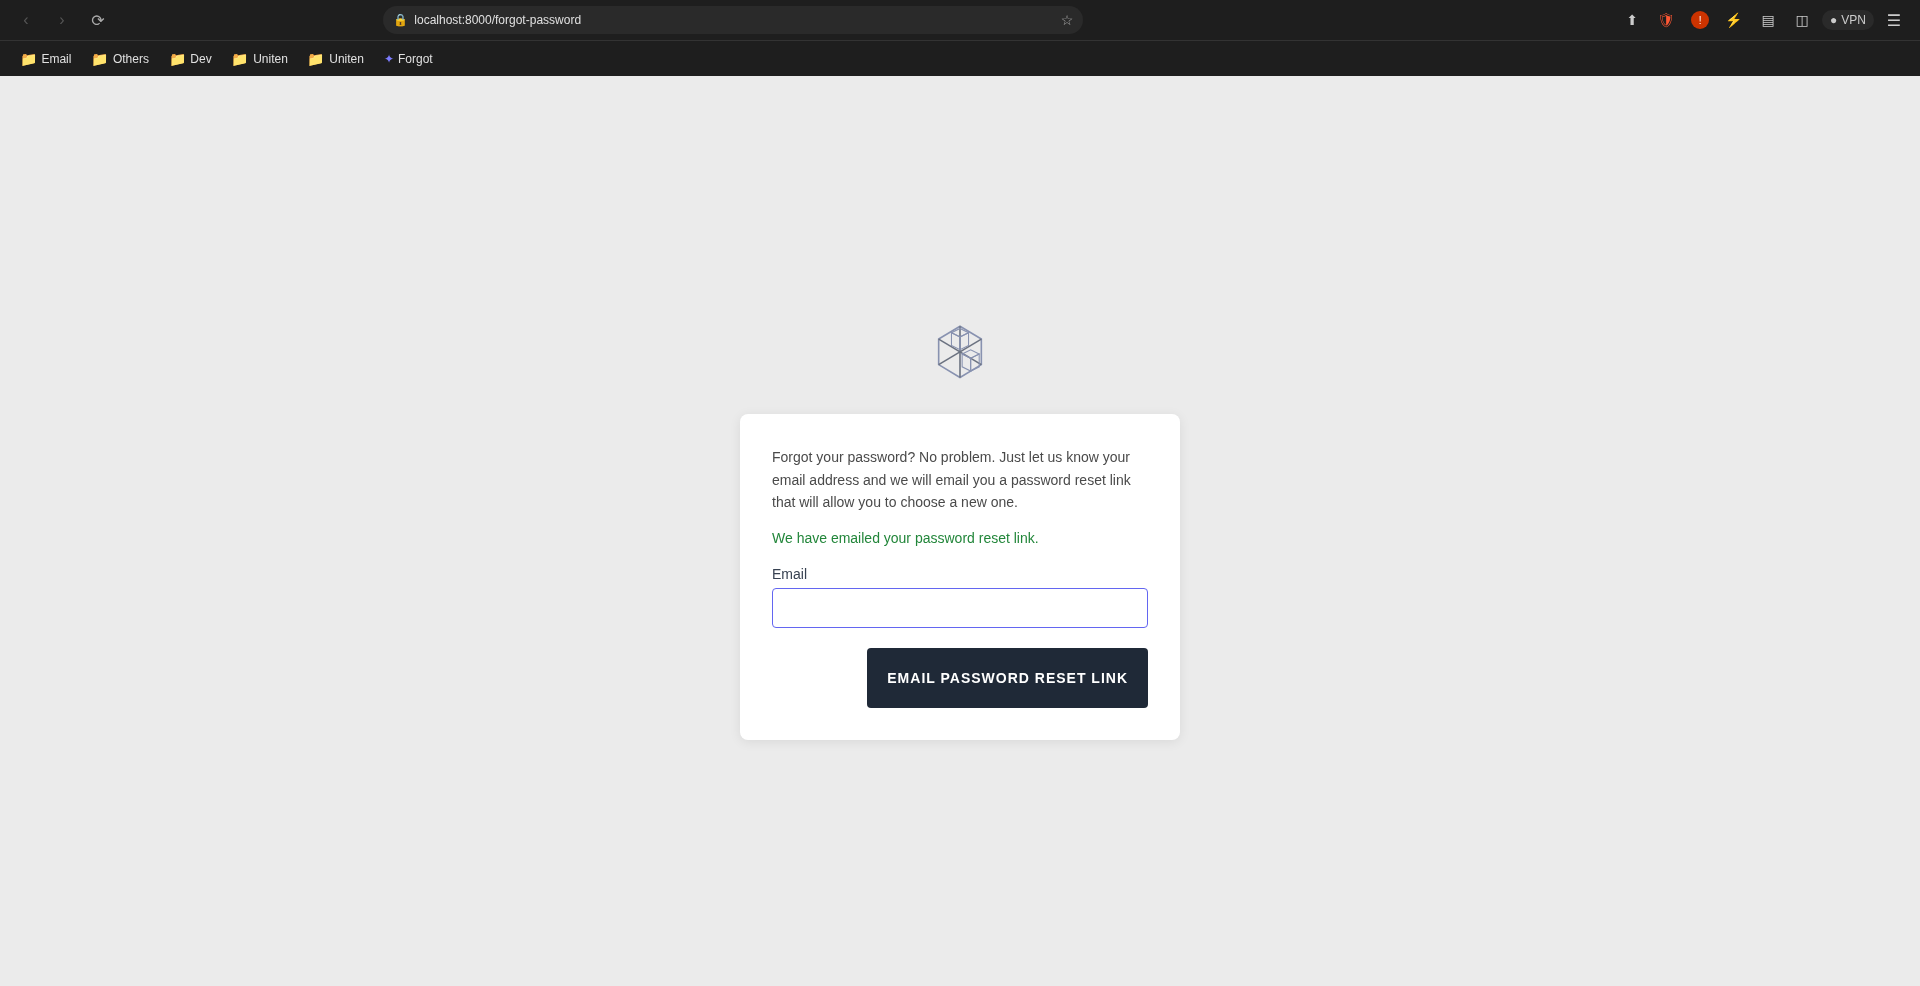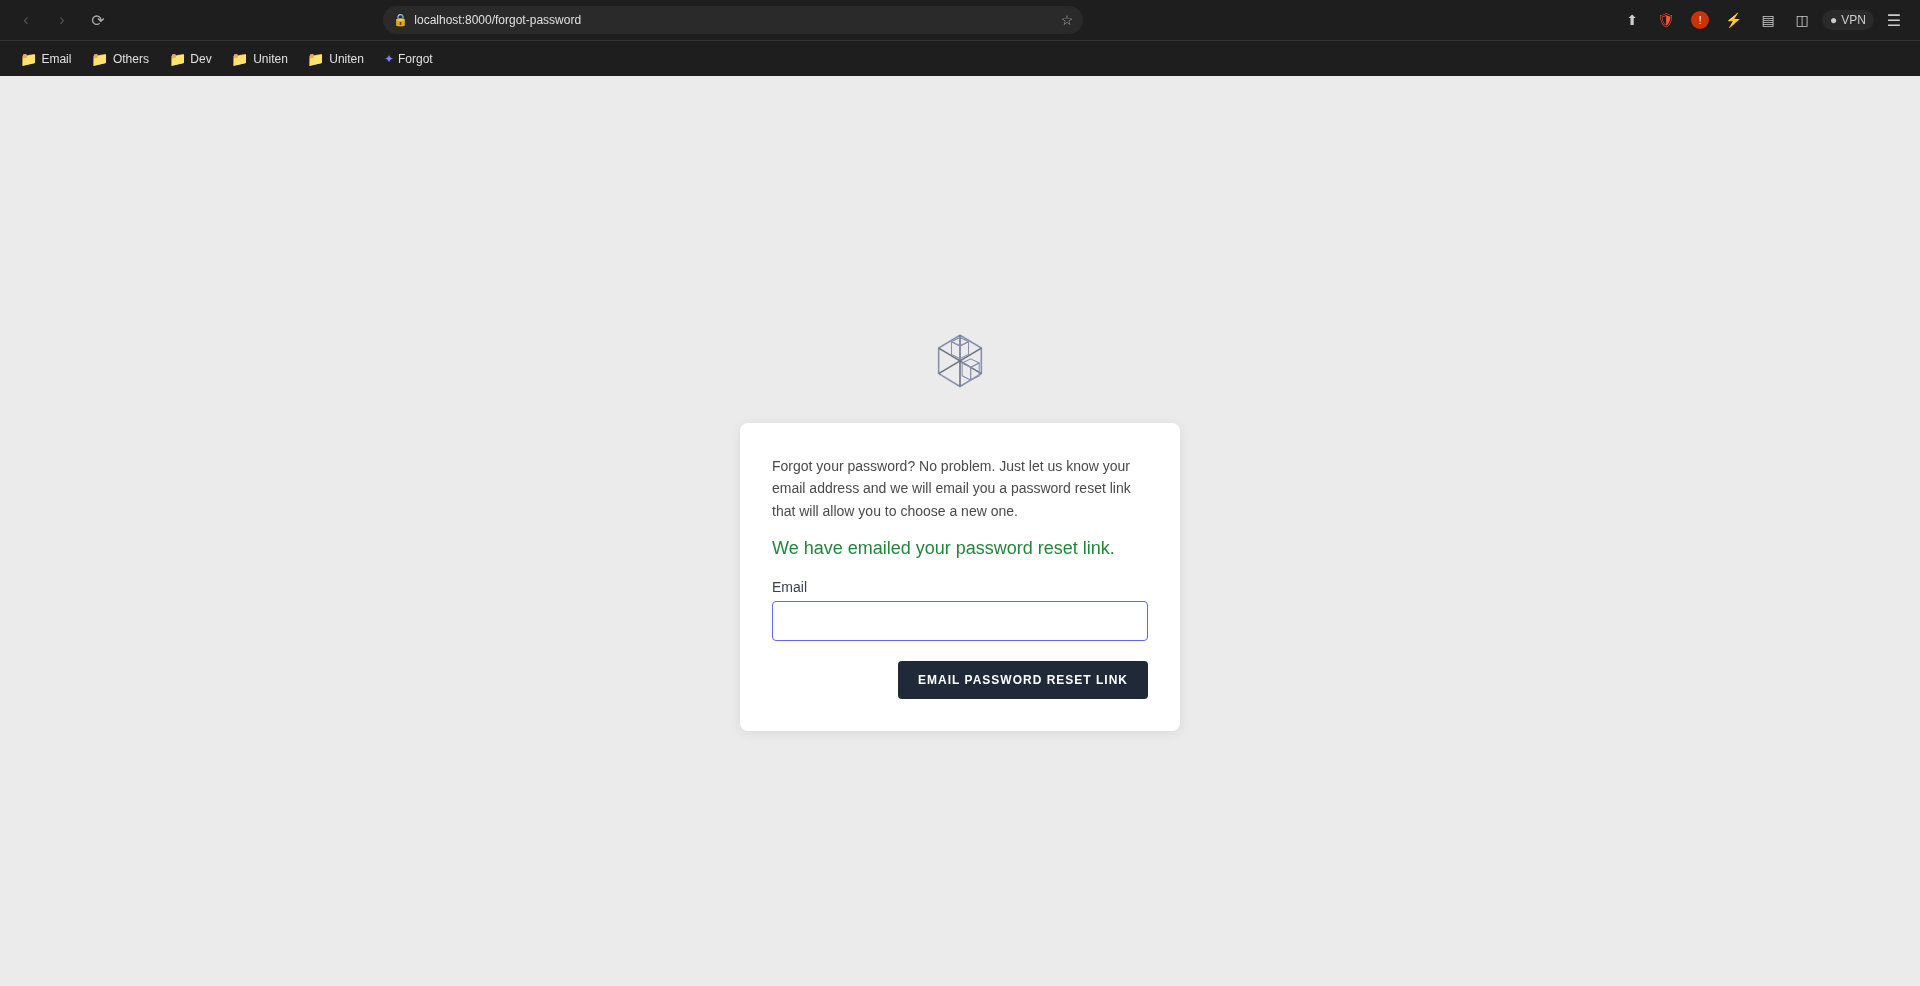--- a/index.html
+++ b/index.html
@@ -32,25 +32,25 @@
     
     .page-content { background: #ebebeb; width: 100%; height: calc(986px - 76px); display: flex; flex-direction: column; align-items: center; justify-content: center; }
 
     
     .laravel-logo { margin-bottom: 24px; }
     .laravel-logo svg { width: 64px; height: 64px; }
 
     
     .card { background: white; border-radius: 8px; box-shadow: 0 2px 12px rgba(0,0,0,0.08); padding: 32px; width: 440px; }
     .card-description { font-size: 14px; color: #4a4a4a; line-height: 1.6; margin-bottom: 16px; }
-    .success-message { color: #22863a; font-size: 18px; margin-bottom: 20px; }
+    .success-message { color: #22863a; font-size: 14px; margin-bottom: 20px; }
     .email-label { display: block; font-size: 14px; color: #374151; margin-bottom: 6px; font-weight: 500; }
     .email-input { width: 100%; height: 40px; border: 1.5px solid #6366f1; border-radius: 4px; padding: 0 12px; font-size: 14px; color: #111; outline: none; }
     .actions { display: flex; justify-content: flex-end; margin-top: 20px; }
-    .reset-btn { background: #1f2937; color: white; border: none; border-radius: 4px; padding: 12px 20px; font-size: 12px; font-weight: 700; letter-spacing: 1px; text-transform: uppercase; cursor: pointer; }
+    .reset-btn { background: #1f2937; color: white; border: none; border-radius: 4px; padding: 22px 20px; font-size: 14px; font-weight: 700; letter-spacing: 1px; text-transform: uppercase; cursor: pointer; }
   </style>
 </head>
 <body>
 
 <div class="browser-chrome">
 
   <div class="title-bar">
     <button class="nav-btn disabled">‹</button>
     <button class="nav-btn disabled">›</button>
     <button class="nav-btn">⟳</button>

